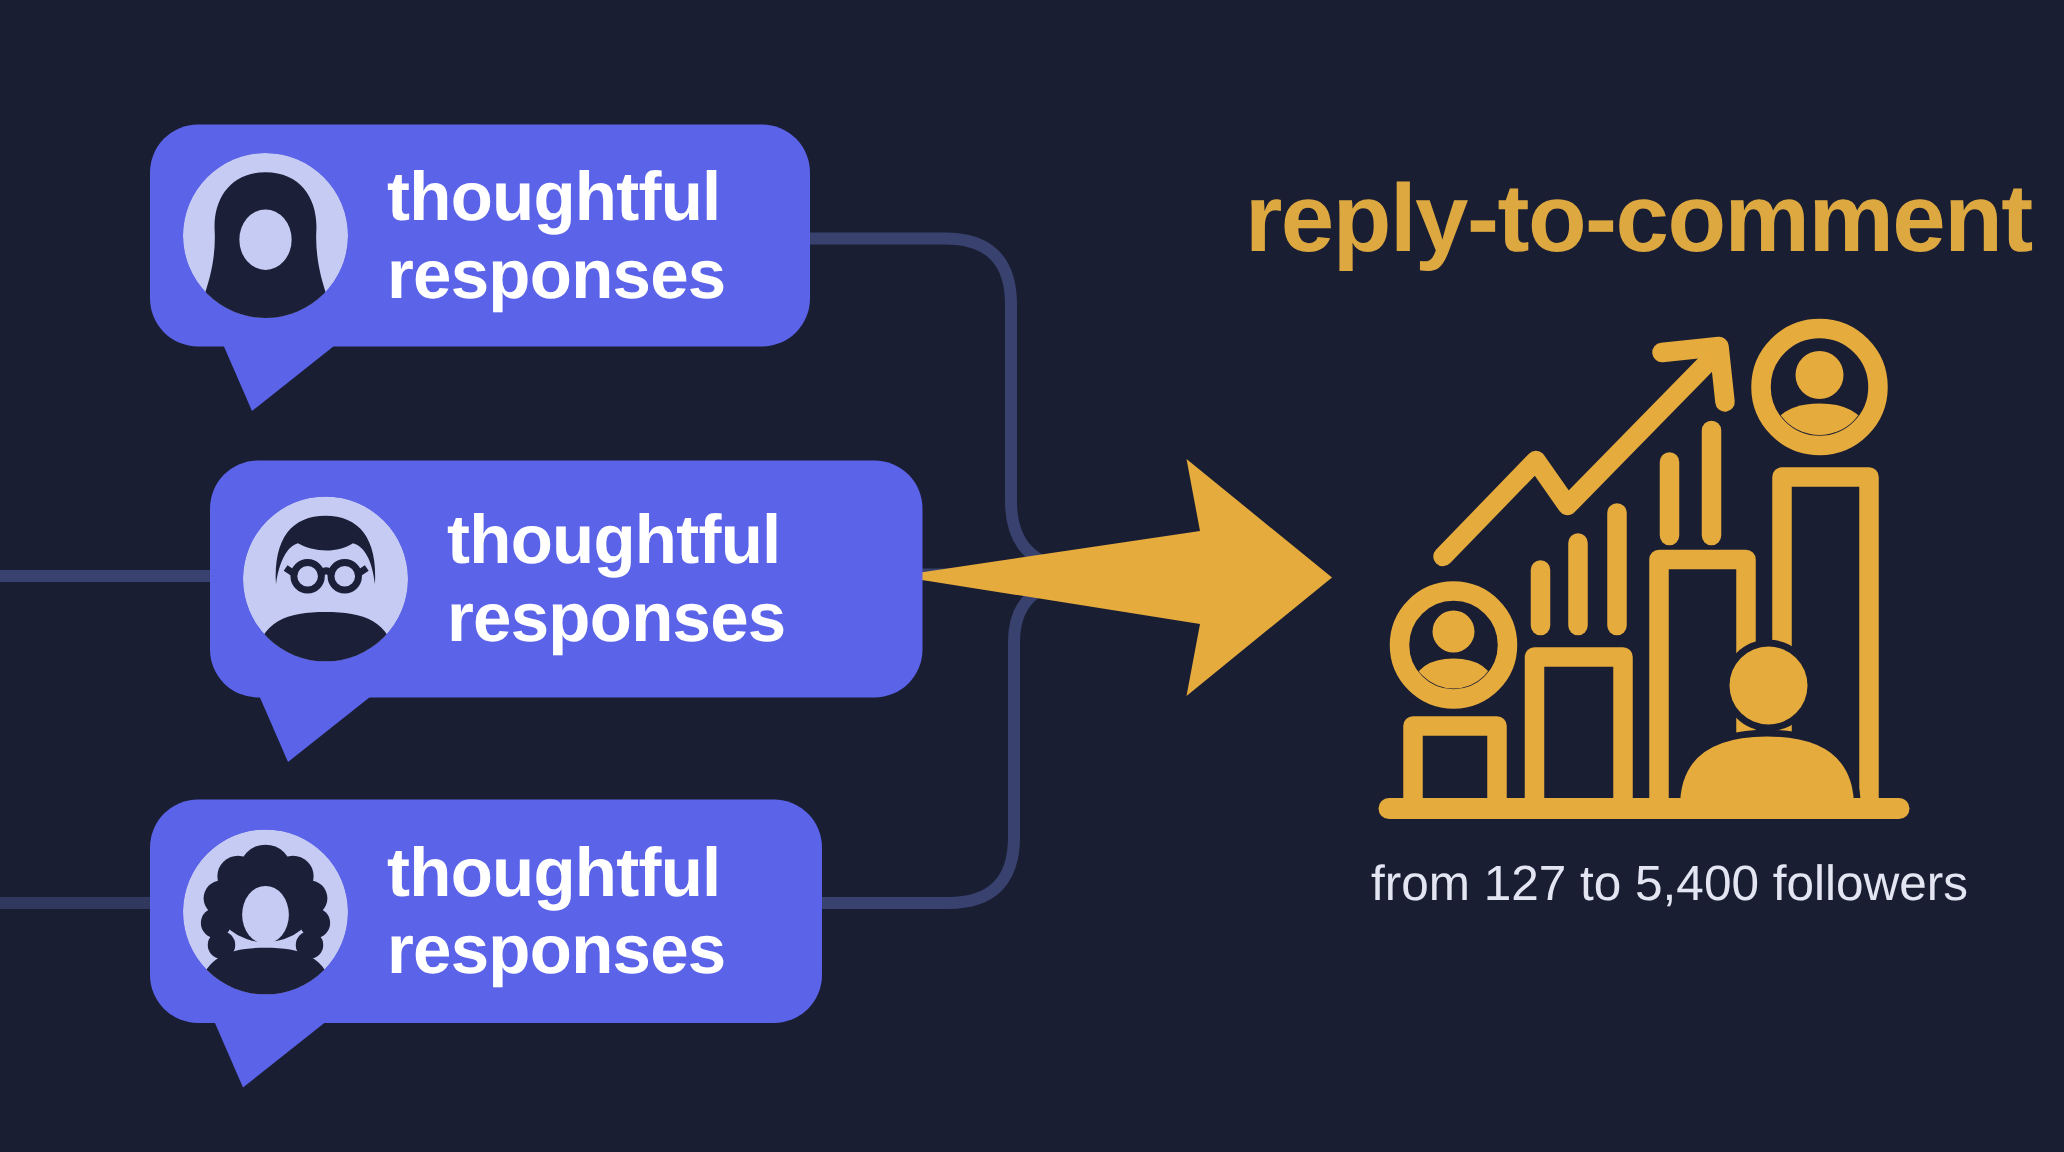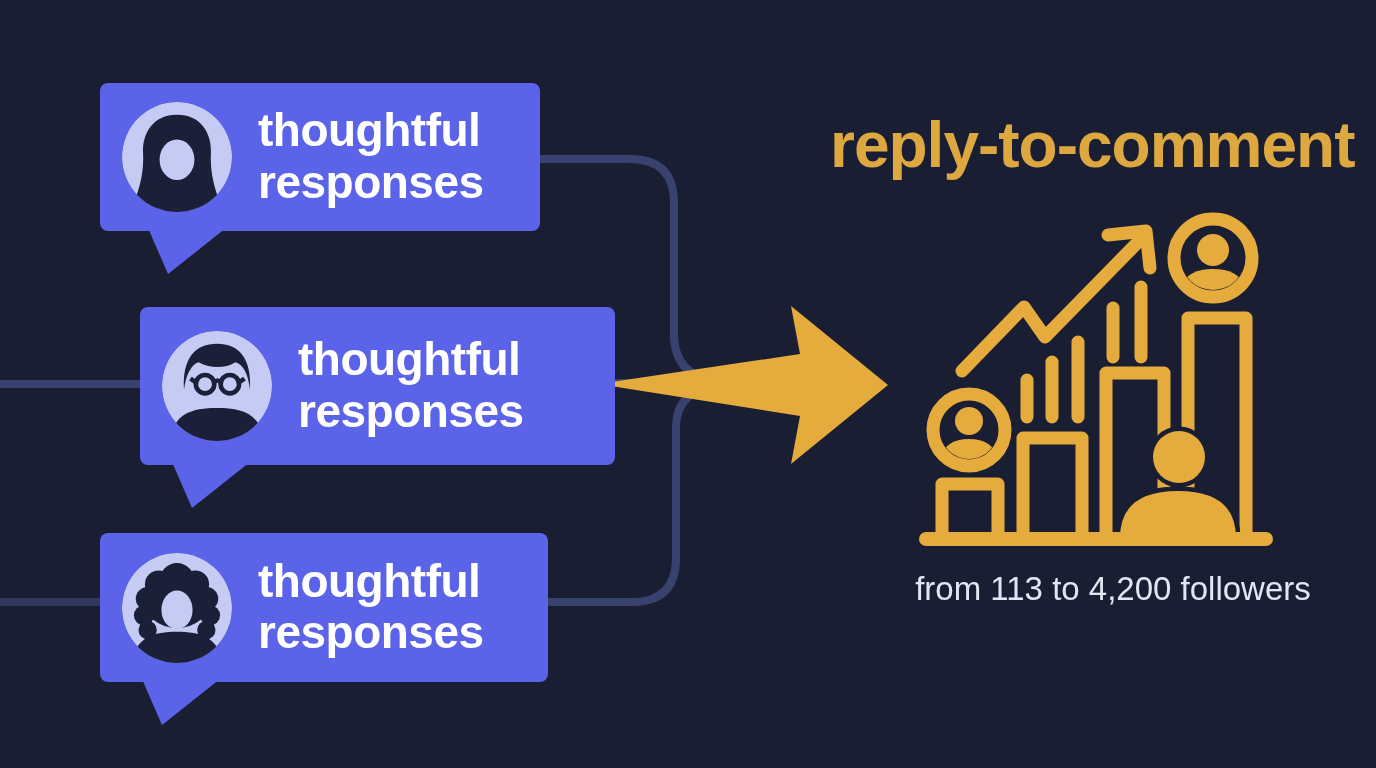--- a/index.html
+++ b/index.html
@@ -22,21 +22,21 @@
   }
   #diagram-svg{position:absolute;left:0;top:0;width:1376px;height:768px;z-index:1}
   .connector{stroke:var(--connector);stroke-width:8;fill:none;stroke-linecap:round}
   .connector.faint{opacity:.75}
   .arrow{fill:var(--gold)}
   .gstroke{stroke:var(--gold);stroke-width:13;fill:none;stroke-linecap:round;stroke-linejoin:round}
   .gfill{fill:var(--gold)}
   .person-outline{stroke:var(--background);stroke-width:9;paint-order:stroke}
 
   .bubble{
-    position:absolute;background:var(--bubble);border-radius:8px;z-index:2;
+    position:absolute;background:var(--bubble);border-radius:32px;z-index:2;
   }
   #bubble-1{left:100px;top:83px;width:440px;height:148px}
   #bubble-2{left:140px;top:307px;width:475px;height:158px}
   #bubble-3{left:100px;top:533px;width:448px;height:149px}
   .tail{position:absolute;width:80px;height:48px;bottom:-45px;overflow:visible}
   #bubble-1 .tail{left:48px}
   #bubble-2 .tail{left:32px}
   #bubble-3 .tail{left:42px}
   .tail polygon{fill:var(--bubble)}
   .avatar{position:absolute;left:22px;top:50%;transform:translateY(-50%);width:110px;height:110px}
@@ -198,15 +198,15 @@
         <path class="av-dk" d="M10 122 C 14 92 34 86 60 86 C 86 86 106 92 110 122 Z"></path>
       </g>
     </svg>
     <div class="bubble-text">
       <div>thoughtful</div>
       <div>responses</div>
     </div>
   </div>
 
   <div class="result-title">reply-to-comment</div>
-  <div class="result-caption">from 113 to 4,200 followers</div>
+  <div class="result-caption">from 127 to 5,400 followers</div>
 
 </div>
 
 </body></html>

